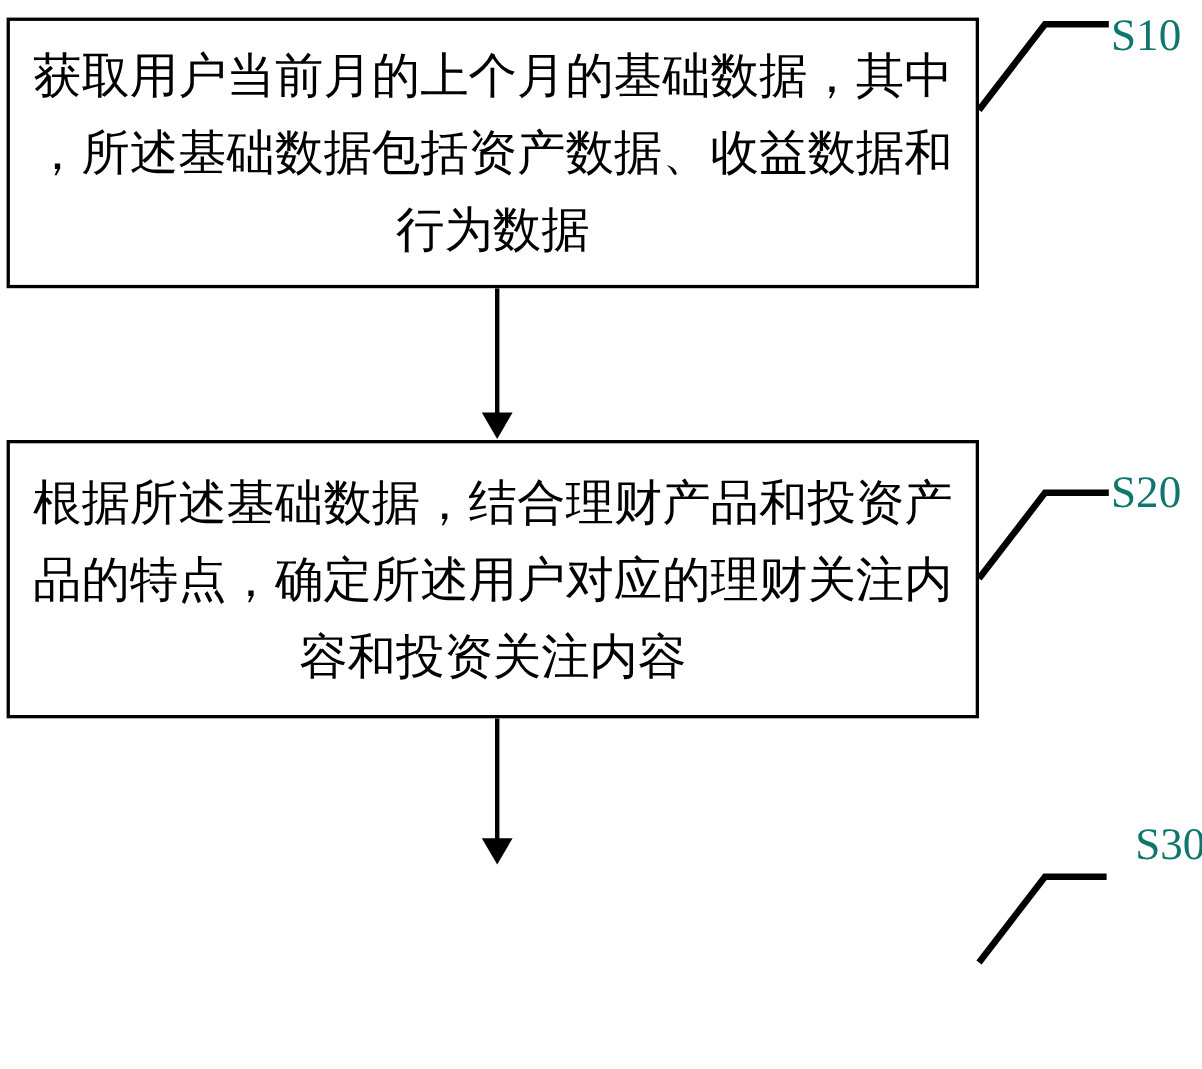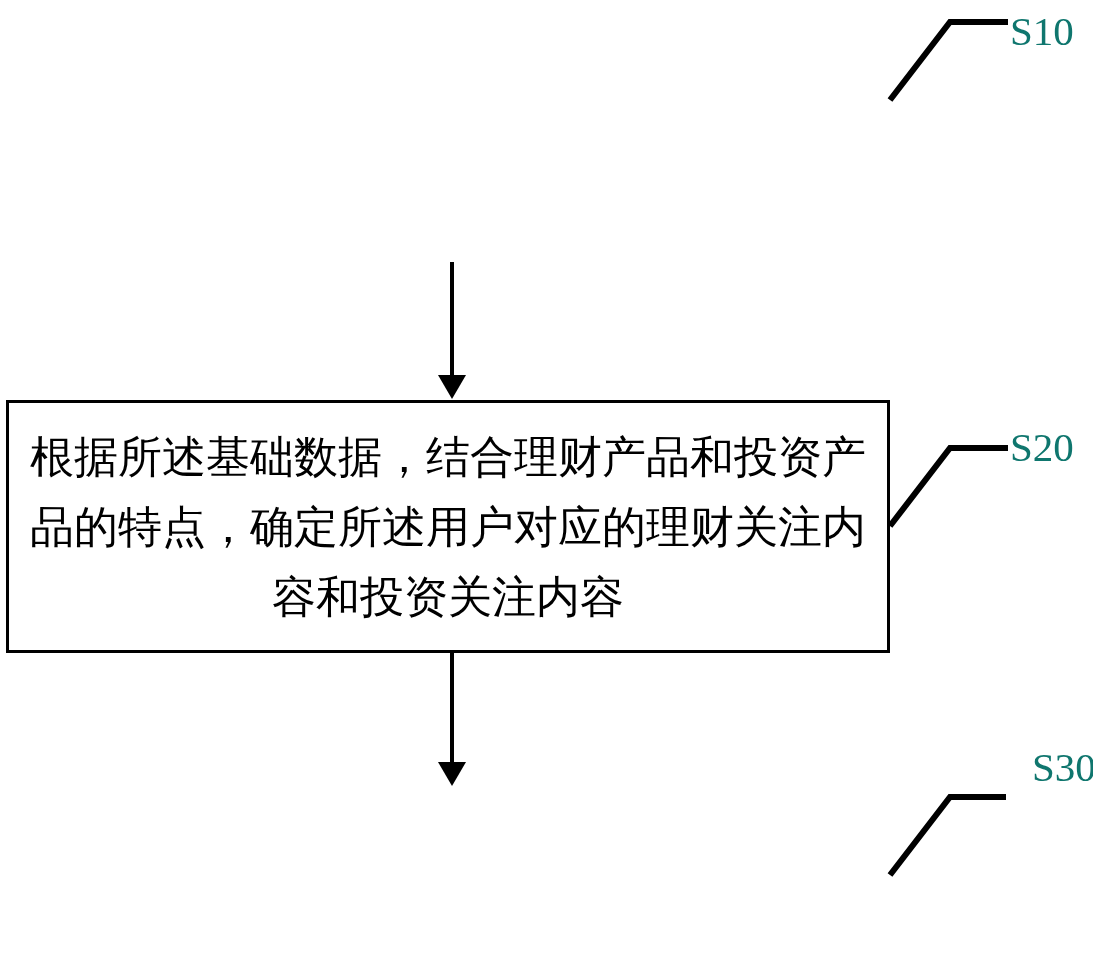--- a/index.html
+++ b/index.html
@@ -93,20 +93,25 @@
 
     <g>
       <polyline points="890,526 950,448 1008,448" fill="none" stroke="#000000" stroke-width="6" stroke-linejoin="miter" stroke-linecap="butt"></polyline>
     </g>
 
     <g>
       <polyline points="890,875 950,797 1006,797" fill="none" stroke="#000000" stroke-width="6" stroke-linejoin="miter" stroke-linecap="butt"></polyline>
     </g>
   </svg>
 
+  <div class="node" id="node-s10">
+    <div class="node-text">获取用户当前月的上个月的基础数据，其中
+，所述基础数据包括资产数据、收益数据和
+行为数据</div>
+  </div>
 
   <div class="node" id="node-s20">
     <div class="node-text">根据所述基础数据，结合理财产品和投资产
 品的特点，确定所述用户对应的理财关注内
 容和投资关注内容</div>
   </div>
 
 
   <div class="step-label" id="label-s10">S10</div>
   <div class="step-label" id="label-s20">S20</div>

